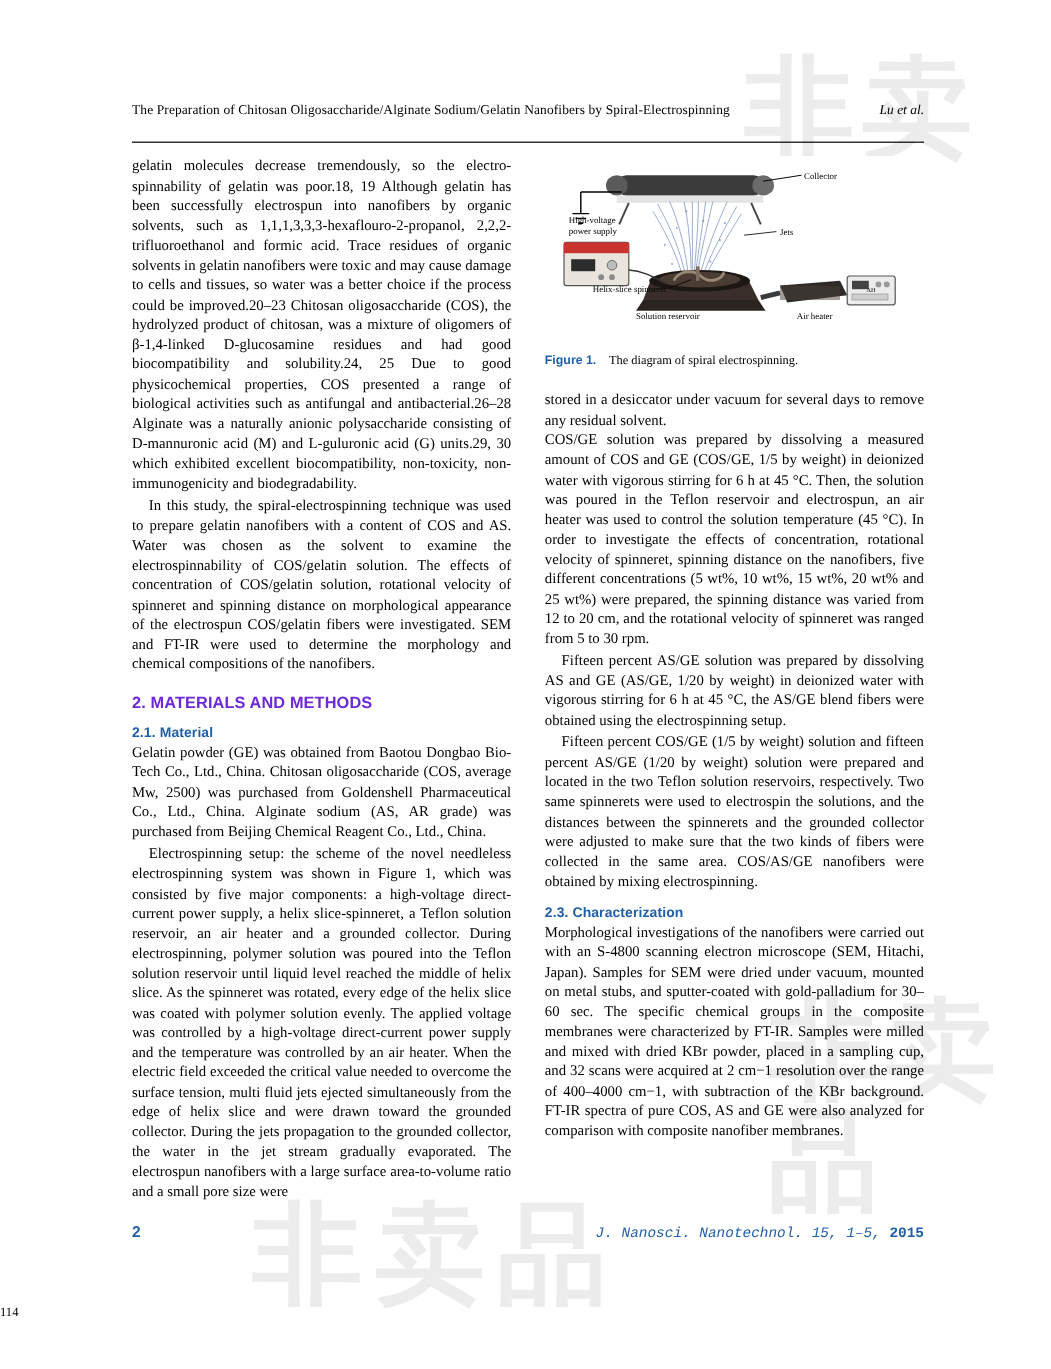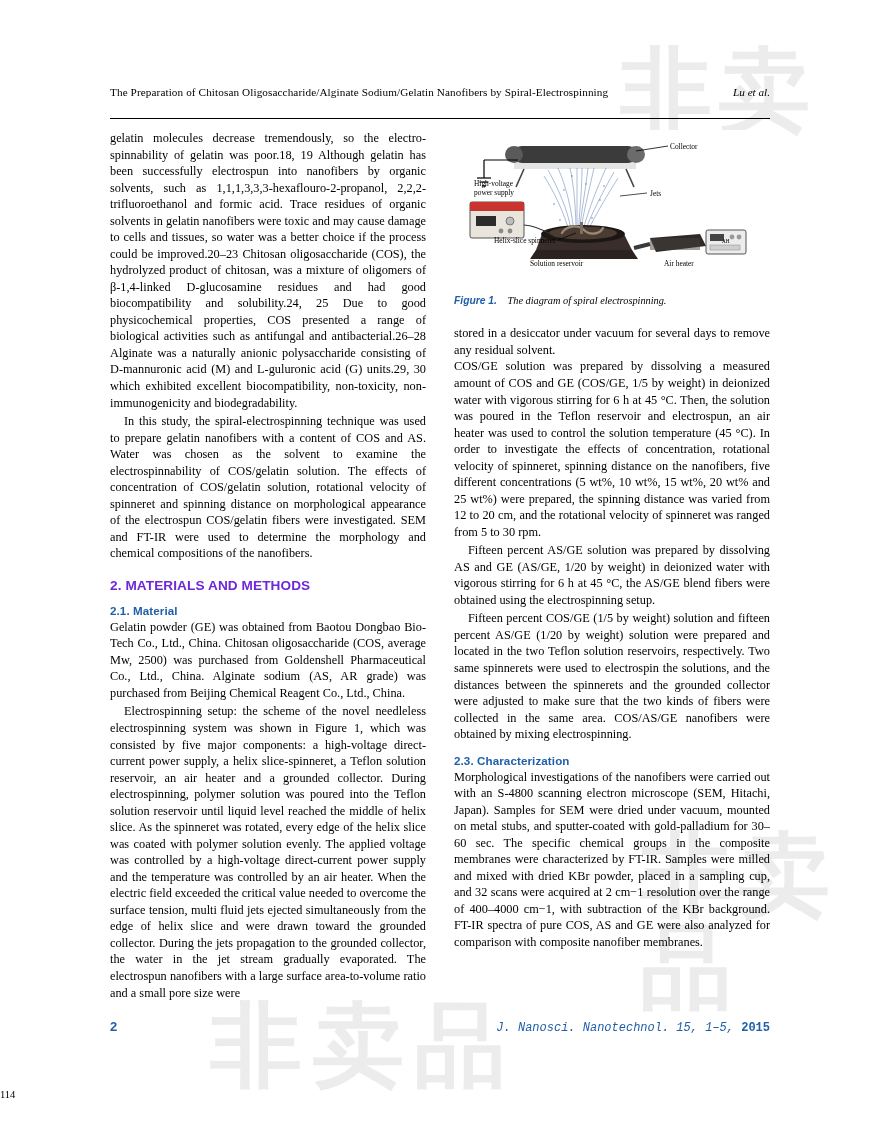--- a/index.html
+++ b/index.html
@@ -49,22 +49,23 @@
     font-size: 11.2px;
     padding-bottom: 20px;
     border-bottom: 1.1px solid #000;
     font-family: "Liberation Serif", serif;
   }
   .runhead .rh-title { letter-spacing: 0.1px; }
   .runhead .rh-authors { font-style: italic; }
 
   .cols {
     display: flex;
-    gap: 28px;
+    gap: 12px;
     margin-top: 11px;
+    justify-content: space-between;
   }
   .col {
     width: 316px;
   }
   p {
     margin: 0;
     font-size: 12.3px;
     line-height: 1.345;
     text-align: justify;
     text-justify: inter-word;
@@ -98,21 +99,20 @@
   .fig-img {
     width: 316px;
     height: 152px;
     position: relative;
     background: #fff;
   }
   .fig-caption {
     font-size: 10.3px;
     margin-top: 12px;
     line-height: 1.3;
-    font-style: italic;
   }
   .fig-caption .fig-label {
     color: #1f5fa9;
     font-family: "Liberation Sans", sans-serif;
     font-weight: bold;
     font-size: 10.3px;
   }
   .fig-caption .fig-text { margin-left: 8px; }
 
   

